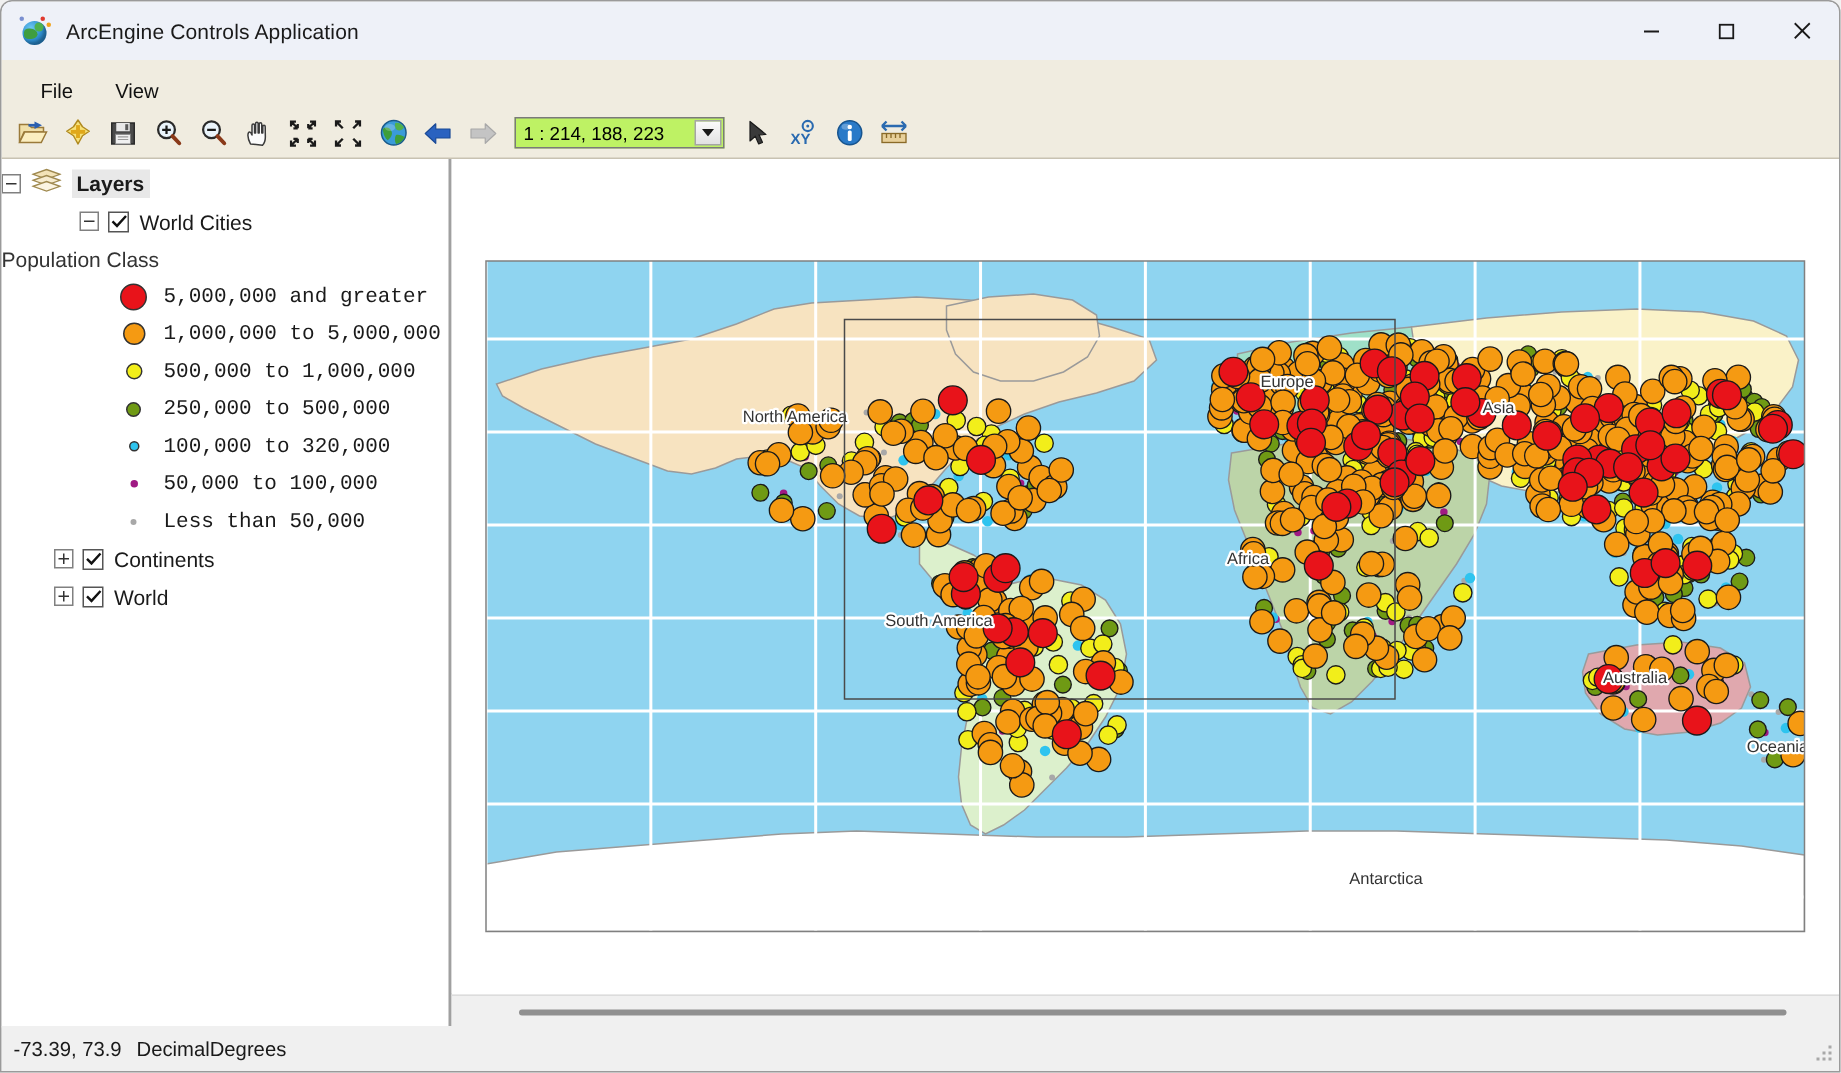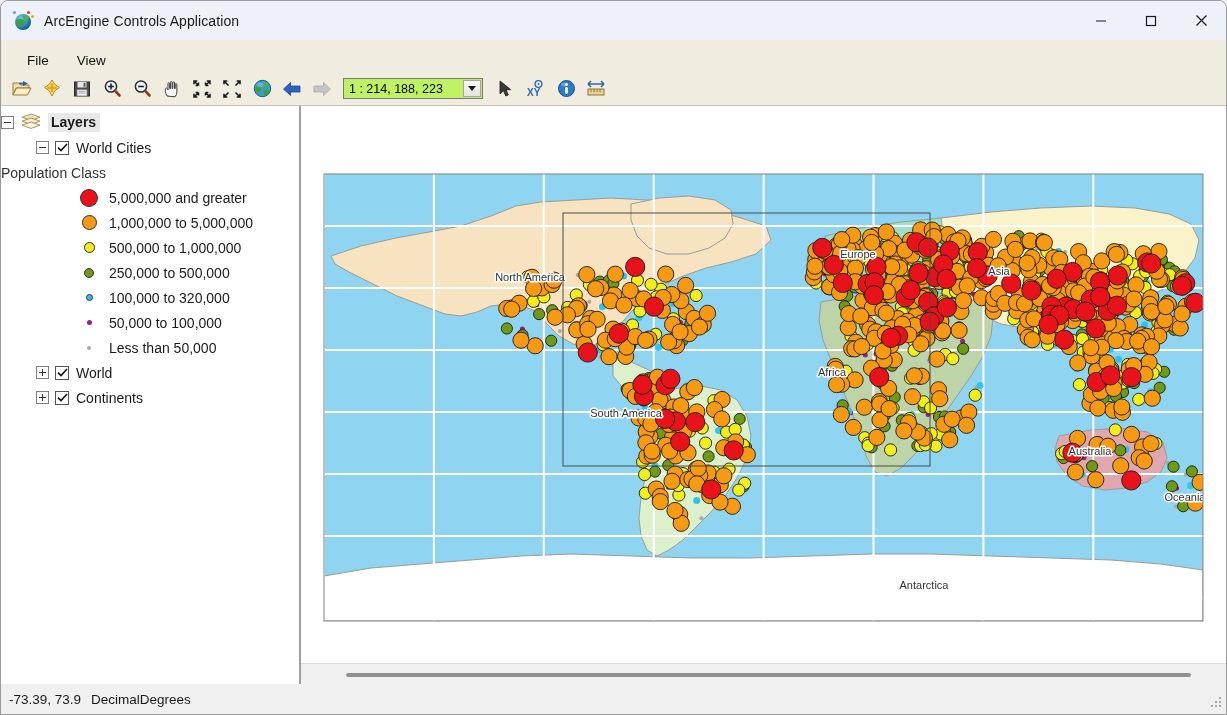--- a/index.html
+++ b/index.html
@@ -160,21 +160,21 @@
   .legend-head { font-size: 14px; color: #333; }
   .legend-row {
     display: flex; align-items: center;
     height: 25px; white-space: nowrap; cursor: default;
   }
   .legend-sym {
     width: 28px; display: flex; align-items: center; justify-content: center;
     margin-left: 74px; flex: 0 0 auto;
   }
   .dot { border-radius: 50%; display: block; }
-  .legend-text { font-size: 14px; color: #1a1a1a; margin-left: 6px; }
+  .legend-text { font-size: 14px; color: #1a1a1a; margin-left: 6px; font-family: Liberation Mono, monospace; }
   
   .map-panel {
     width: 928px; height: 580px;
     background: #ffffff;
     border: 1px solid #a0a0a0;
     border-top: none; border-right: none;
     position: relative;
     overflow: hidden;
   }
   .map-canvas {
@@ -398,21 +398,21 @@
         <span class="layers-icon">
           <svg width="20" height="16" viewBox="0 0 20 16">
             <path d="M10 1 L19 4.2 L10 7.4 L1 4.2 Z" fill="#f3e3b8" stroke="#a08a50" stroke-width=".9"></path>
             <path d="M10 5 L19 8.2 L10 11.4 L1 8.2 Z" fill="#f7ecd0" stroke="#a08a50" stroke-width=".9"></path>
             <path d="M10 9 L19 12.2 L10 15.4 L1 12.2 Z" fill="#fbf4e2" stroke="#a08a50" stroke-width=".9"></path>
           </svg>
         </span>
         <span class="toc-label bold">Layers</span>
       </div>
 
-      <div class="toc-row" style="padding-left:35px">
+      <div class="toc-row" style="padding-left:52px">
         <span class="expander"></span>
         <span class="chk">
           <svg width="11" height="9" viewBox="0 0 11 9">
               <path d="M1 4.6 L4 7.6 L10 1" fill="none" stroke="#111" stroke-width="1.6"></path>
             </svg>
         </span>
         <span class="toc-label">World Cities</span>
       </div>
 
       <div class="toc-row">
@@ -462,31 +462,31 @@
         <span class="legend-text">Less than 50,000</span>
       </div>
 
       <div class="toc-row" style="padding-left:35px">
         <span class="expander plus"></span>
         <span class="chk">
           <svg width="11" height="9" viewBox="0 0 11 9">
               <path d="M1 4.6 L4 7.6 L10 1" fill="none" stroke="#111" stroke-width="1.6"></path>
             </svg>
         </span>
-        <span class="toc-label">World</span>
+        <span class="toc-label">Continents</span>
       </div>
 
       <div class="toc-row" style="padding-left:35px">
         <span class="expander plus"></span>
         <span class="chk">
           <svg width="11" height="9" viewBox="0 0 11 9">
               <path d="M1 4.6 L4 7.6 L10 1" fill="none" stroke="#111" stroke-width="1.6"></path>
             </svg>
         </span>
-        <span class="toc-label">Continents</span>
+        <span class="toc-label">World</span>
       </div>
     </div>
 
     <div class="map-panel">
       <div class="map-canvas">
         <svg id="map-svg" width="926" height="556" viewBox="0 0 926 556">
           <defs>
             <clipPath id="mapclip">
                 <rect x="23" y="68" width="879" height="447"></rect>
               </clipPath>

